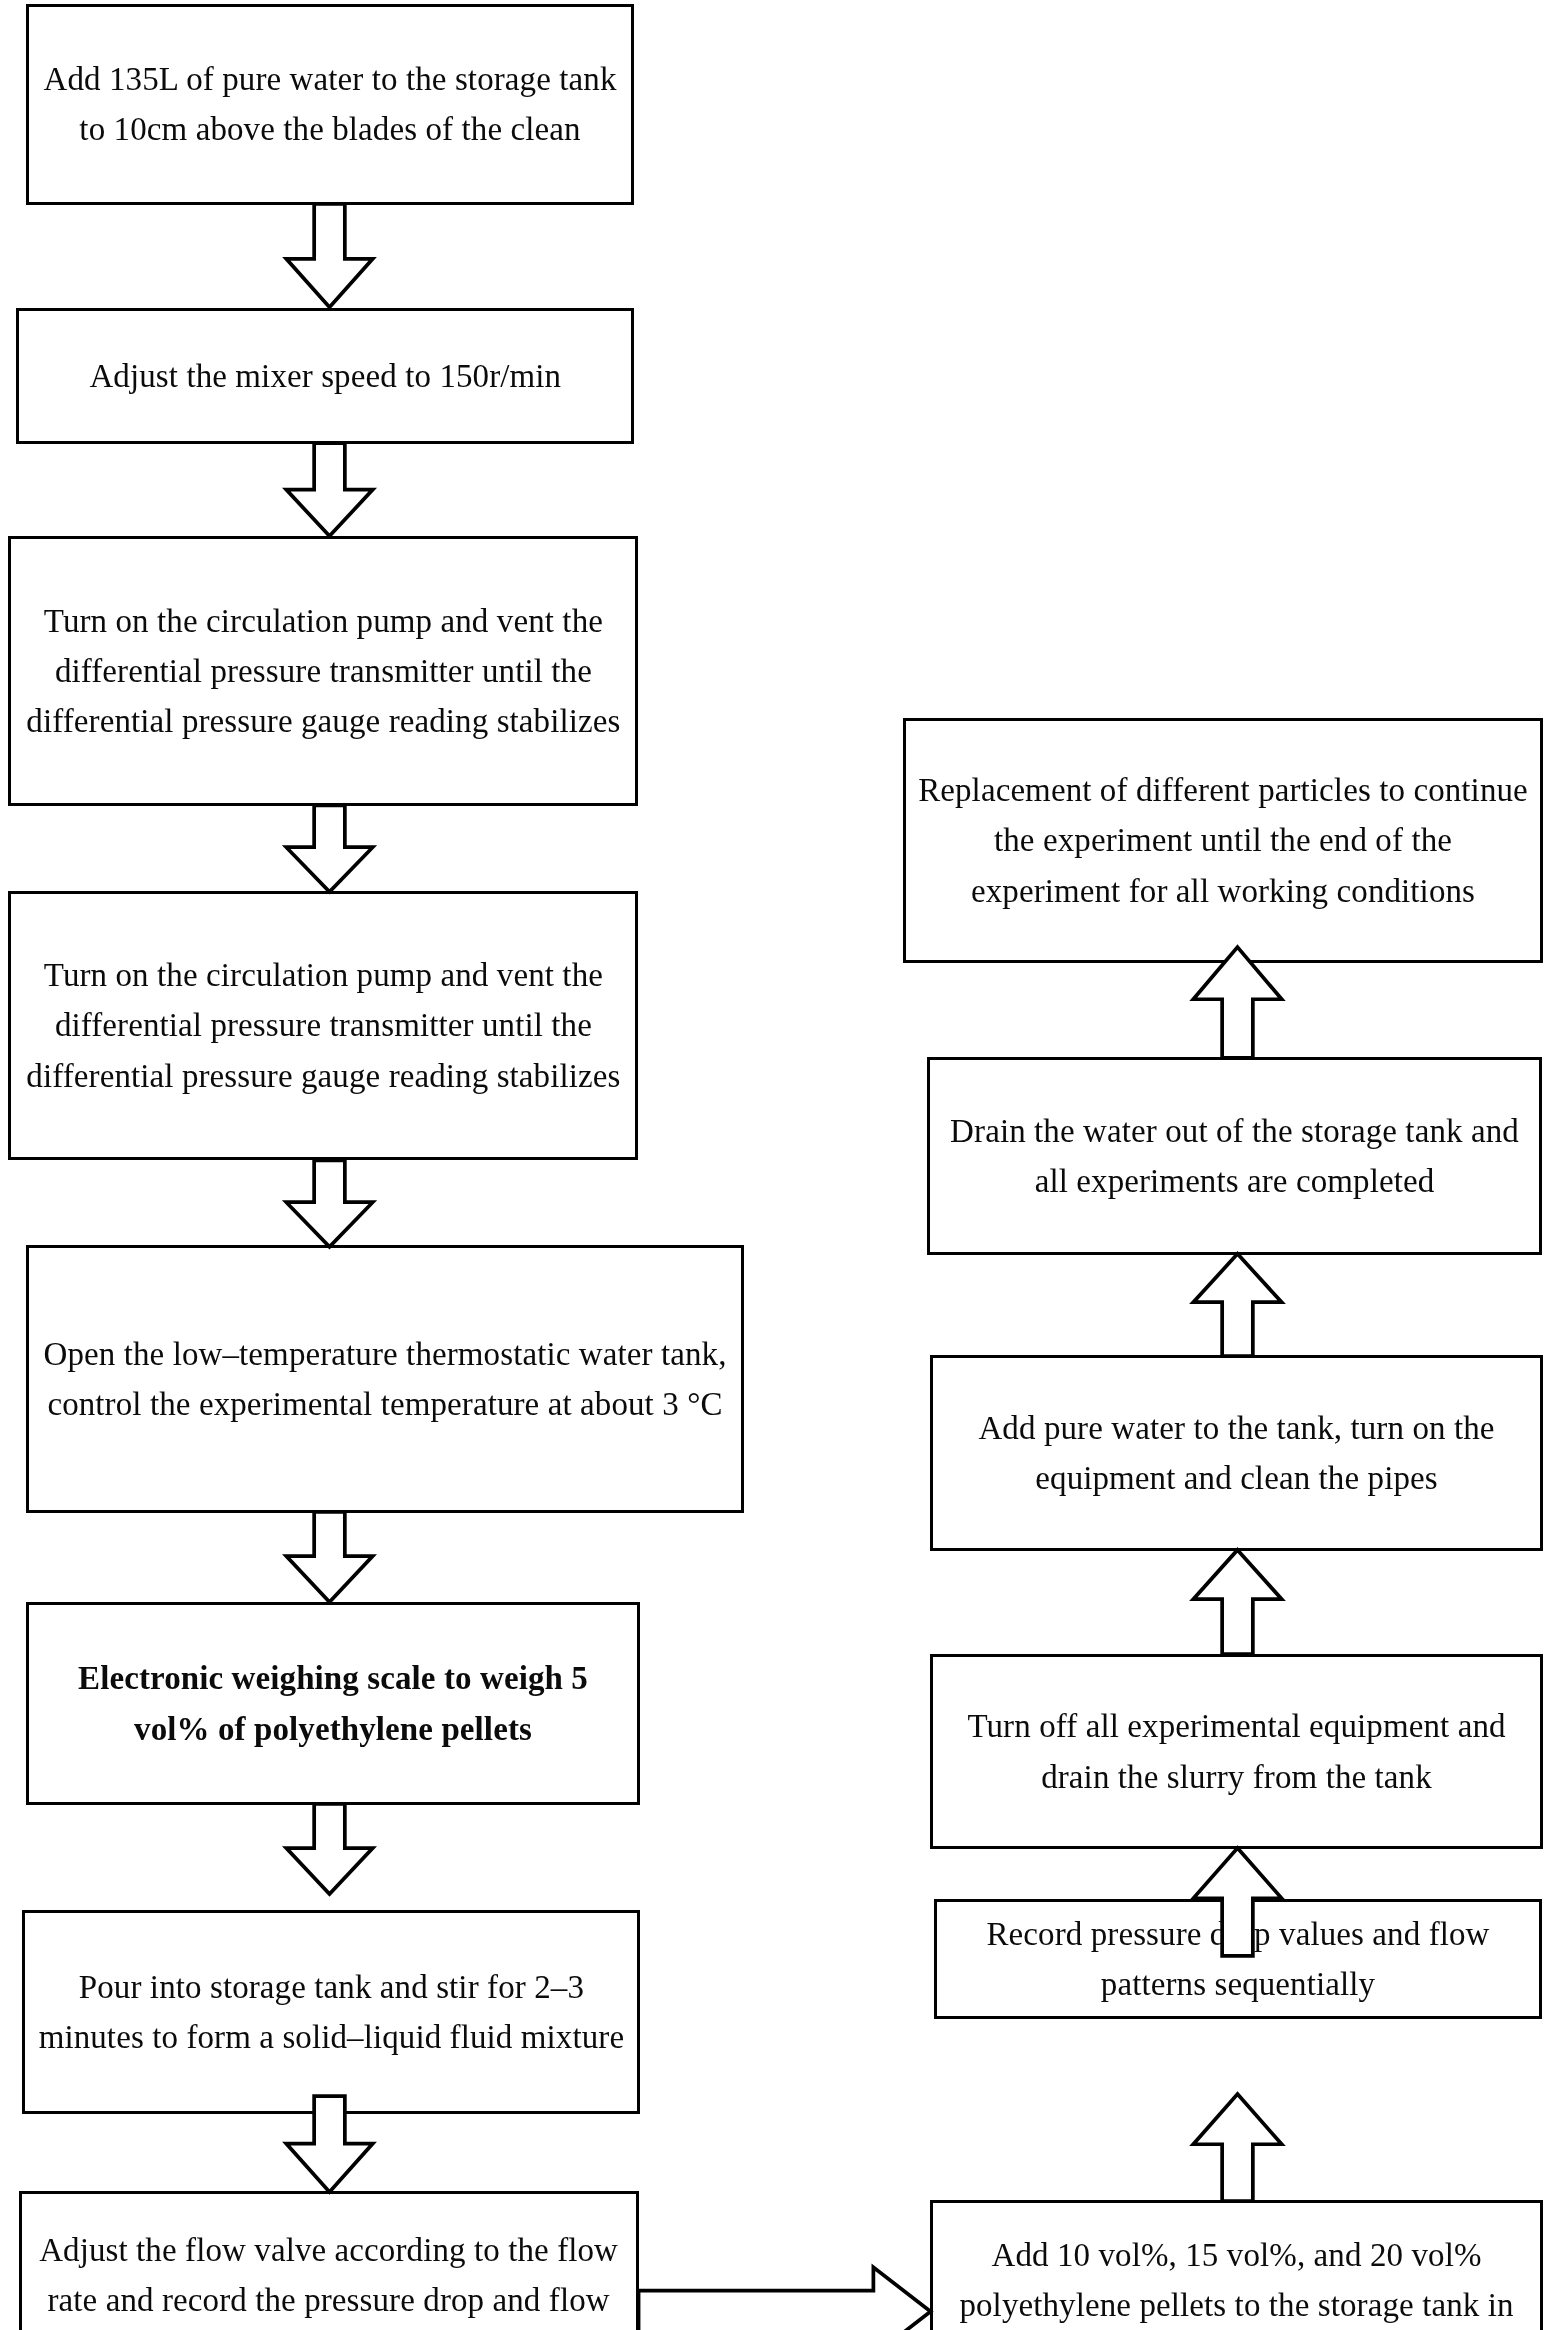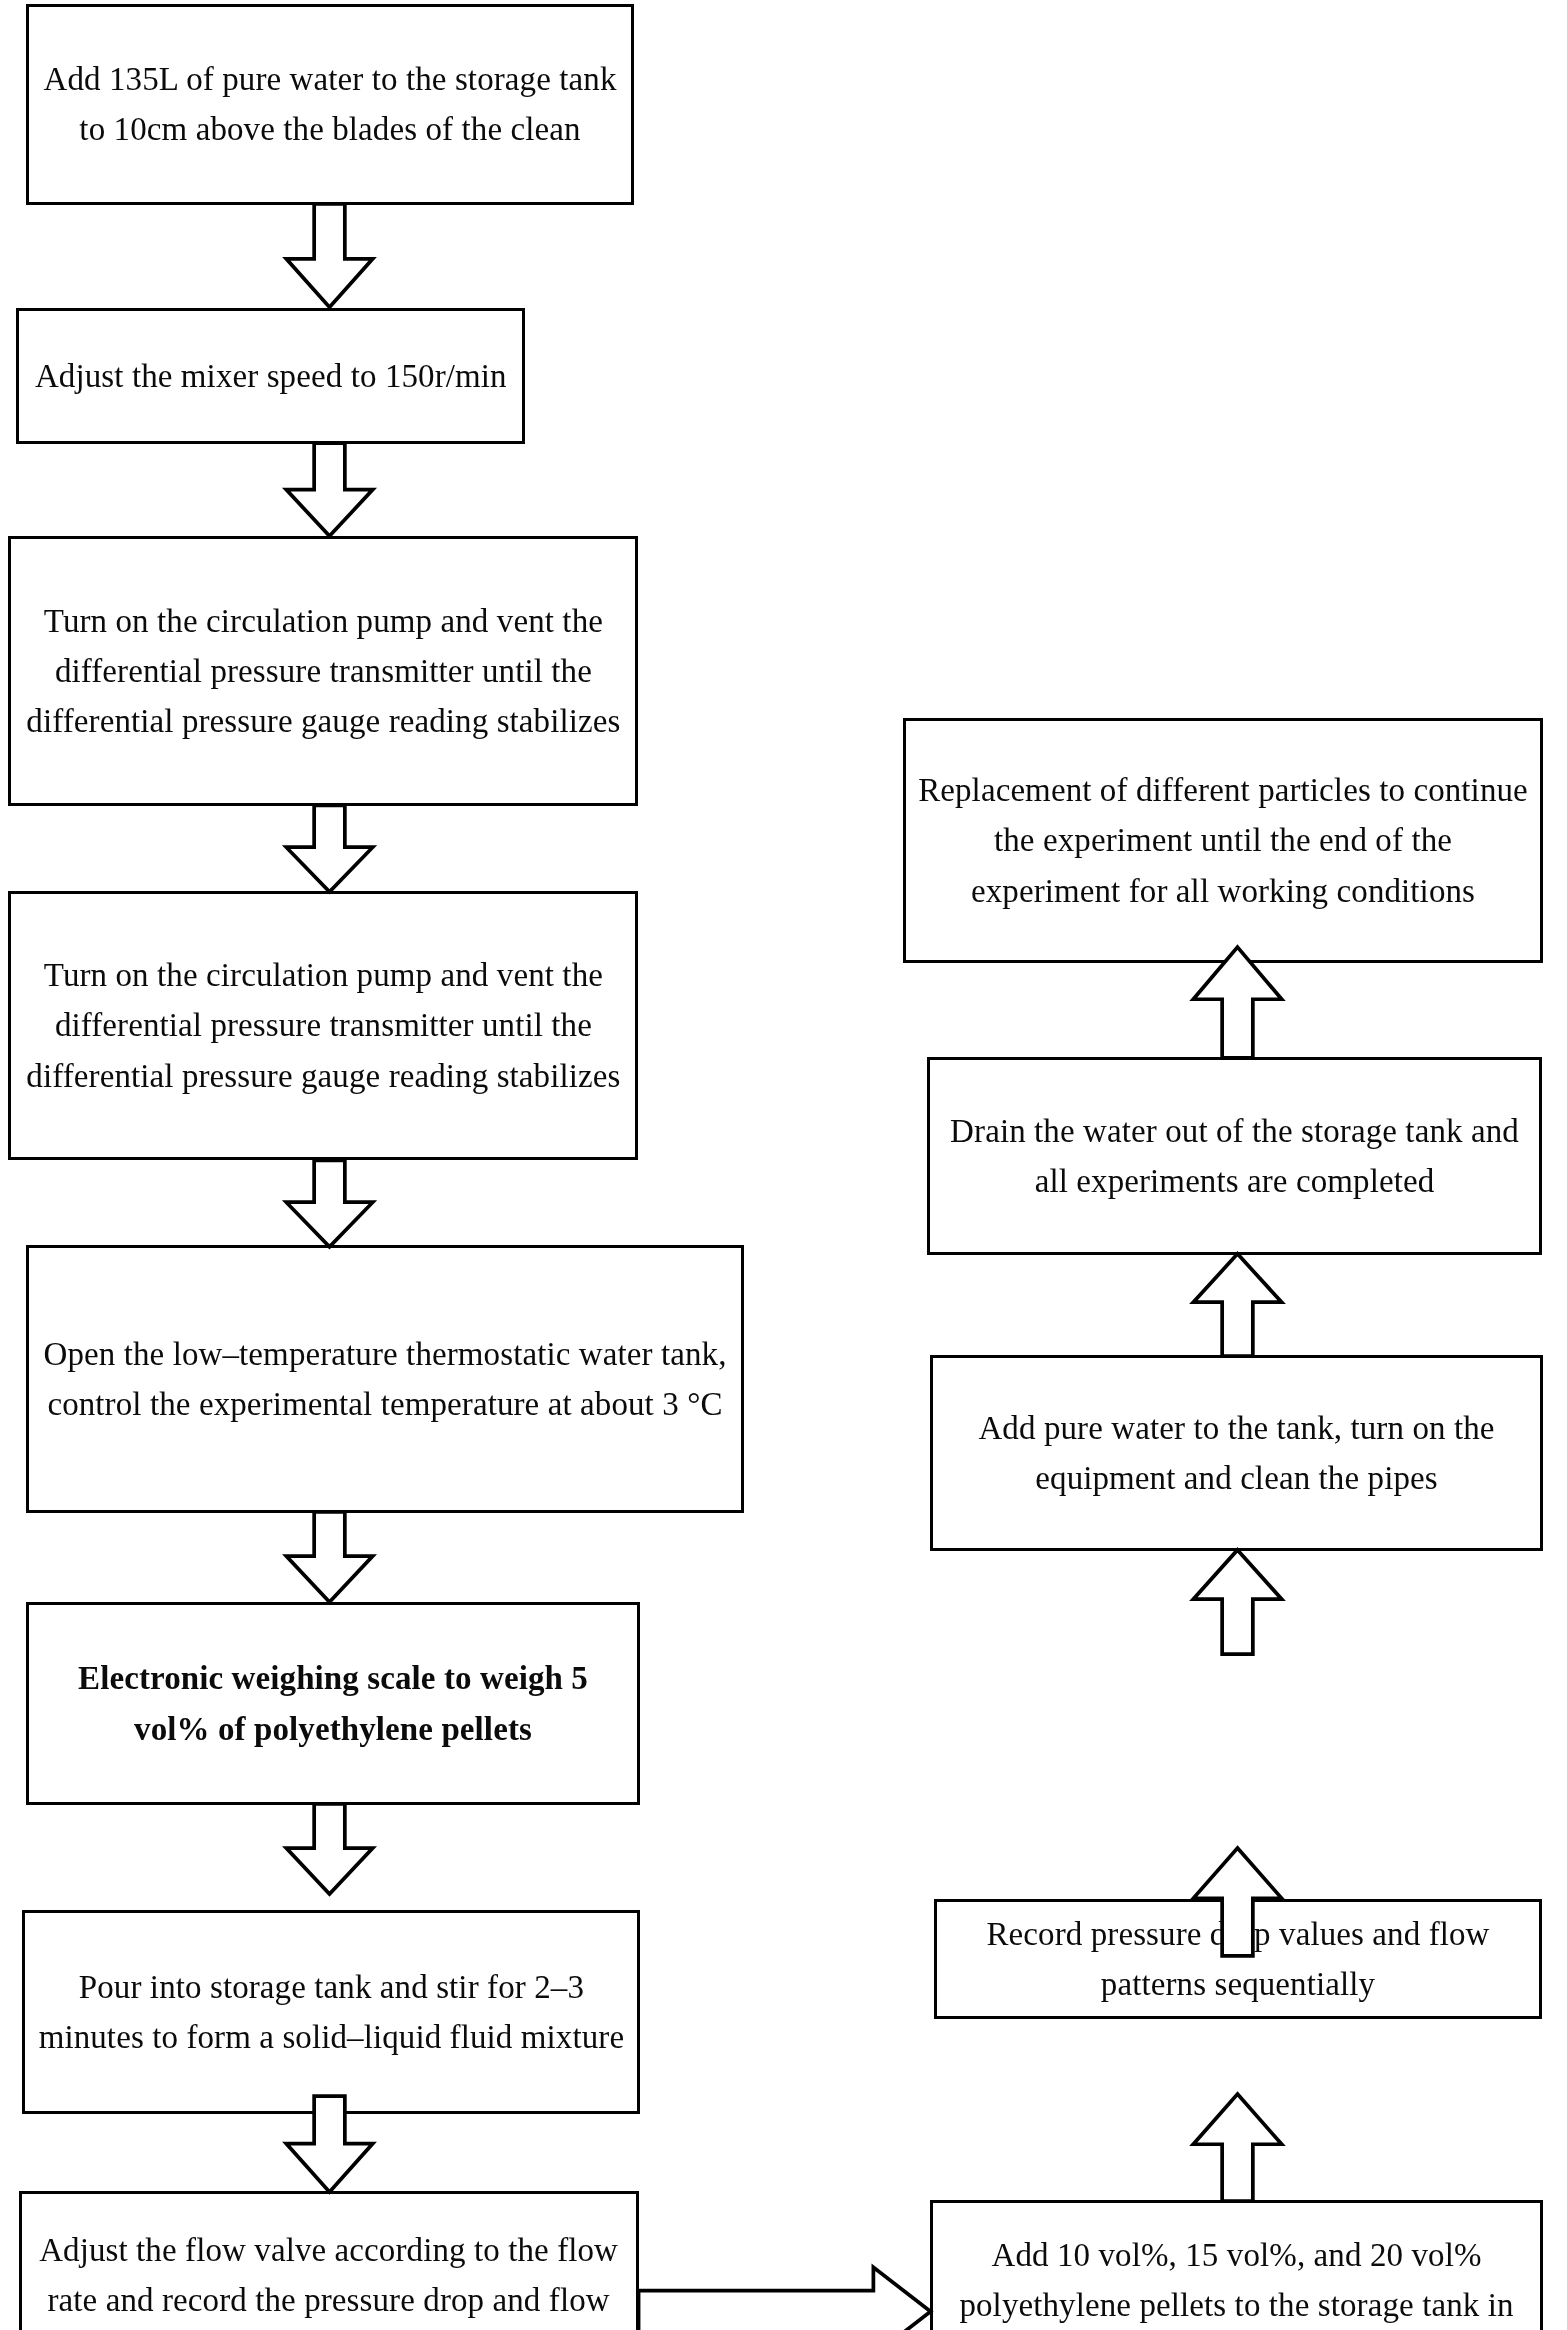--- a/index.html
+++ b/index.html
@@ -51,21 +51,21 @@
 </style>
 </head>
 <body>
 
 <div id="stage">
 
   <div class="node" style="left:26px; top:3.7px; width:608px; height:201px;">
     <span class="txt">Add 135L of pure water to the storage tank to 10cm above the blades of the clean</span>
   </div>
 
-  <div class="node" style="left:16.3px; top:308px; width:509px; height:136px;align-items:center;">
+  <div class="node" style="left:16.3px; top:308px; width:618px; height:136px;align-items:center;">
     <span class="txt">Adjust the mixer speed to 150r/min</span>
   </div>
 
   <div class="node" style="left:8.4px; top:536px; width:630px; height:270px;">
     <span class="txt">Turn on the circulation pump and vent the differential pressure transmitter until the differential pressure gauge reading stabilizes</span>
   </div>
 
   <div class="node" style="left:8.4px; top:891px; width:630px; height:269px;">
     <span class="txt">Turn on the circulation pump and vent the differential pressure transmitter until the differential pressure gauge reading stabilizes</span>
   </div>
@@ -91,20 +91,23 @@
   </div>
 
   <div class="node" style="left:930px; top:1355px; width:613px; height:196px;">
     <span class="txt">Add pure water to the tank, turn on the equipment and clean the pipes</span>
   </div>
 
   <div class="node" style="left:927px; top:1057px; width:615px; height:198px;">
     <span class="txt">Drain the water out of the storage tank and all experiments are completed</span>
   </div>
 
+  <div class="node" style="left:930px; top:1654px; width:613px; height:195px;">
+    <span class="txt">Turn off all experimental equipment and drain the slurry from the tank</span>
+  </div>
 
   <div class="node" style="left:934px; top:1899px; width:608px; height:120px;">
     <span class="txt">Record pressure drop values and flow patterns sequentially</span>
   </div>
 
   <div class="node" style="left:930px; top:2200px; width:613px; height:211px;">
     <span class="txt">Add 10 vol%, 15 vol%, and 20 vol% polyethylene pellets to the storage tank in sequence</span>
   </div>
 
   <div class="arrow-down" style="left:276px; top:204px; width:107px; height:105px;">

